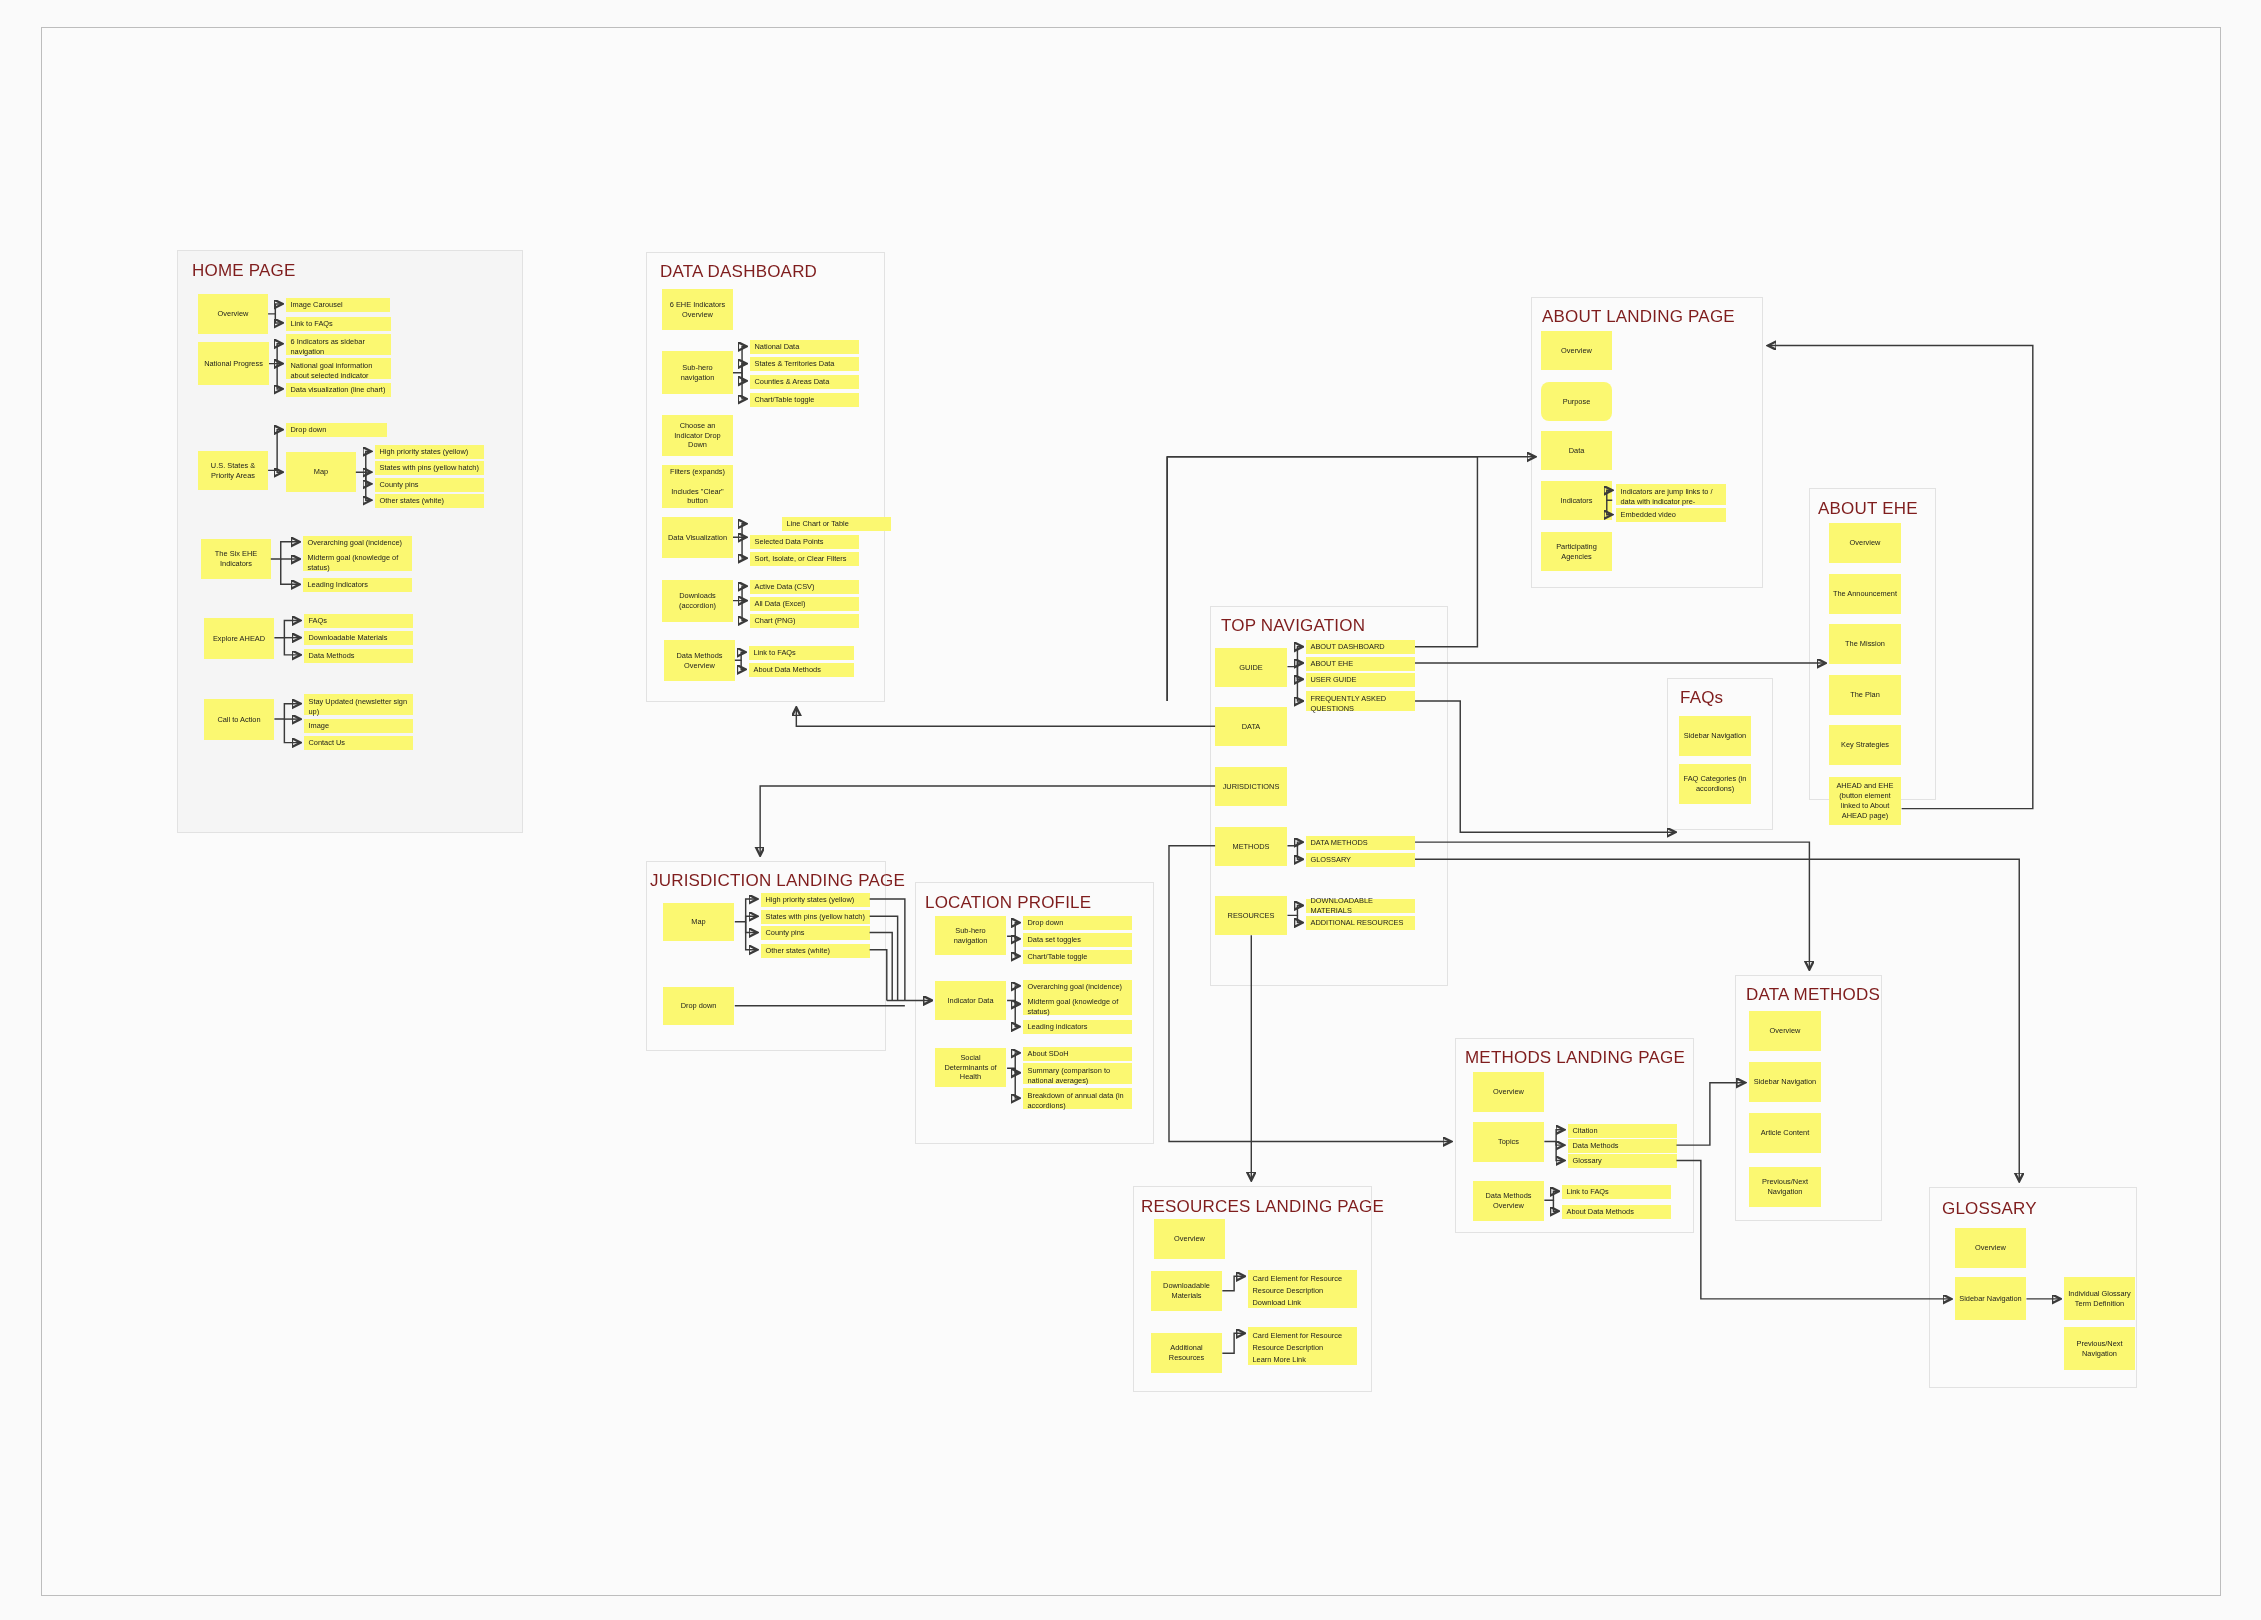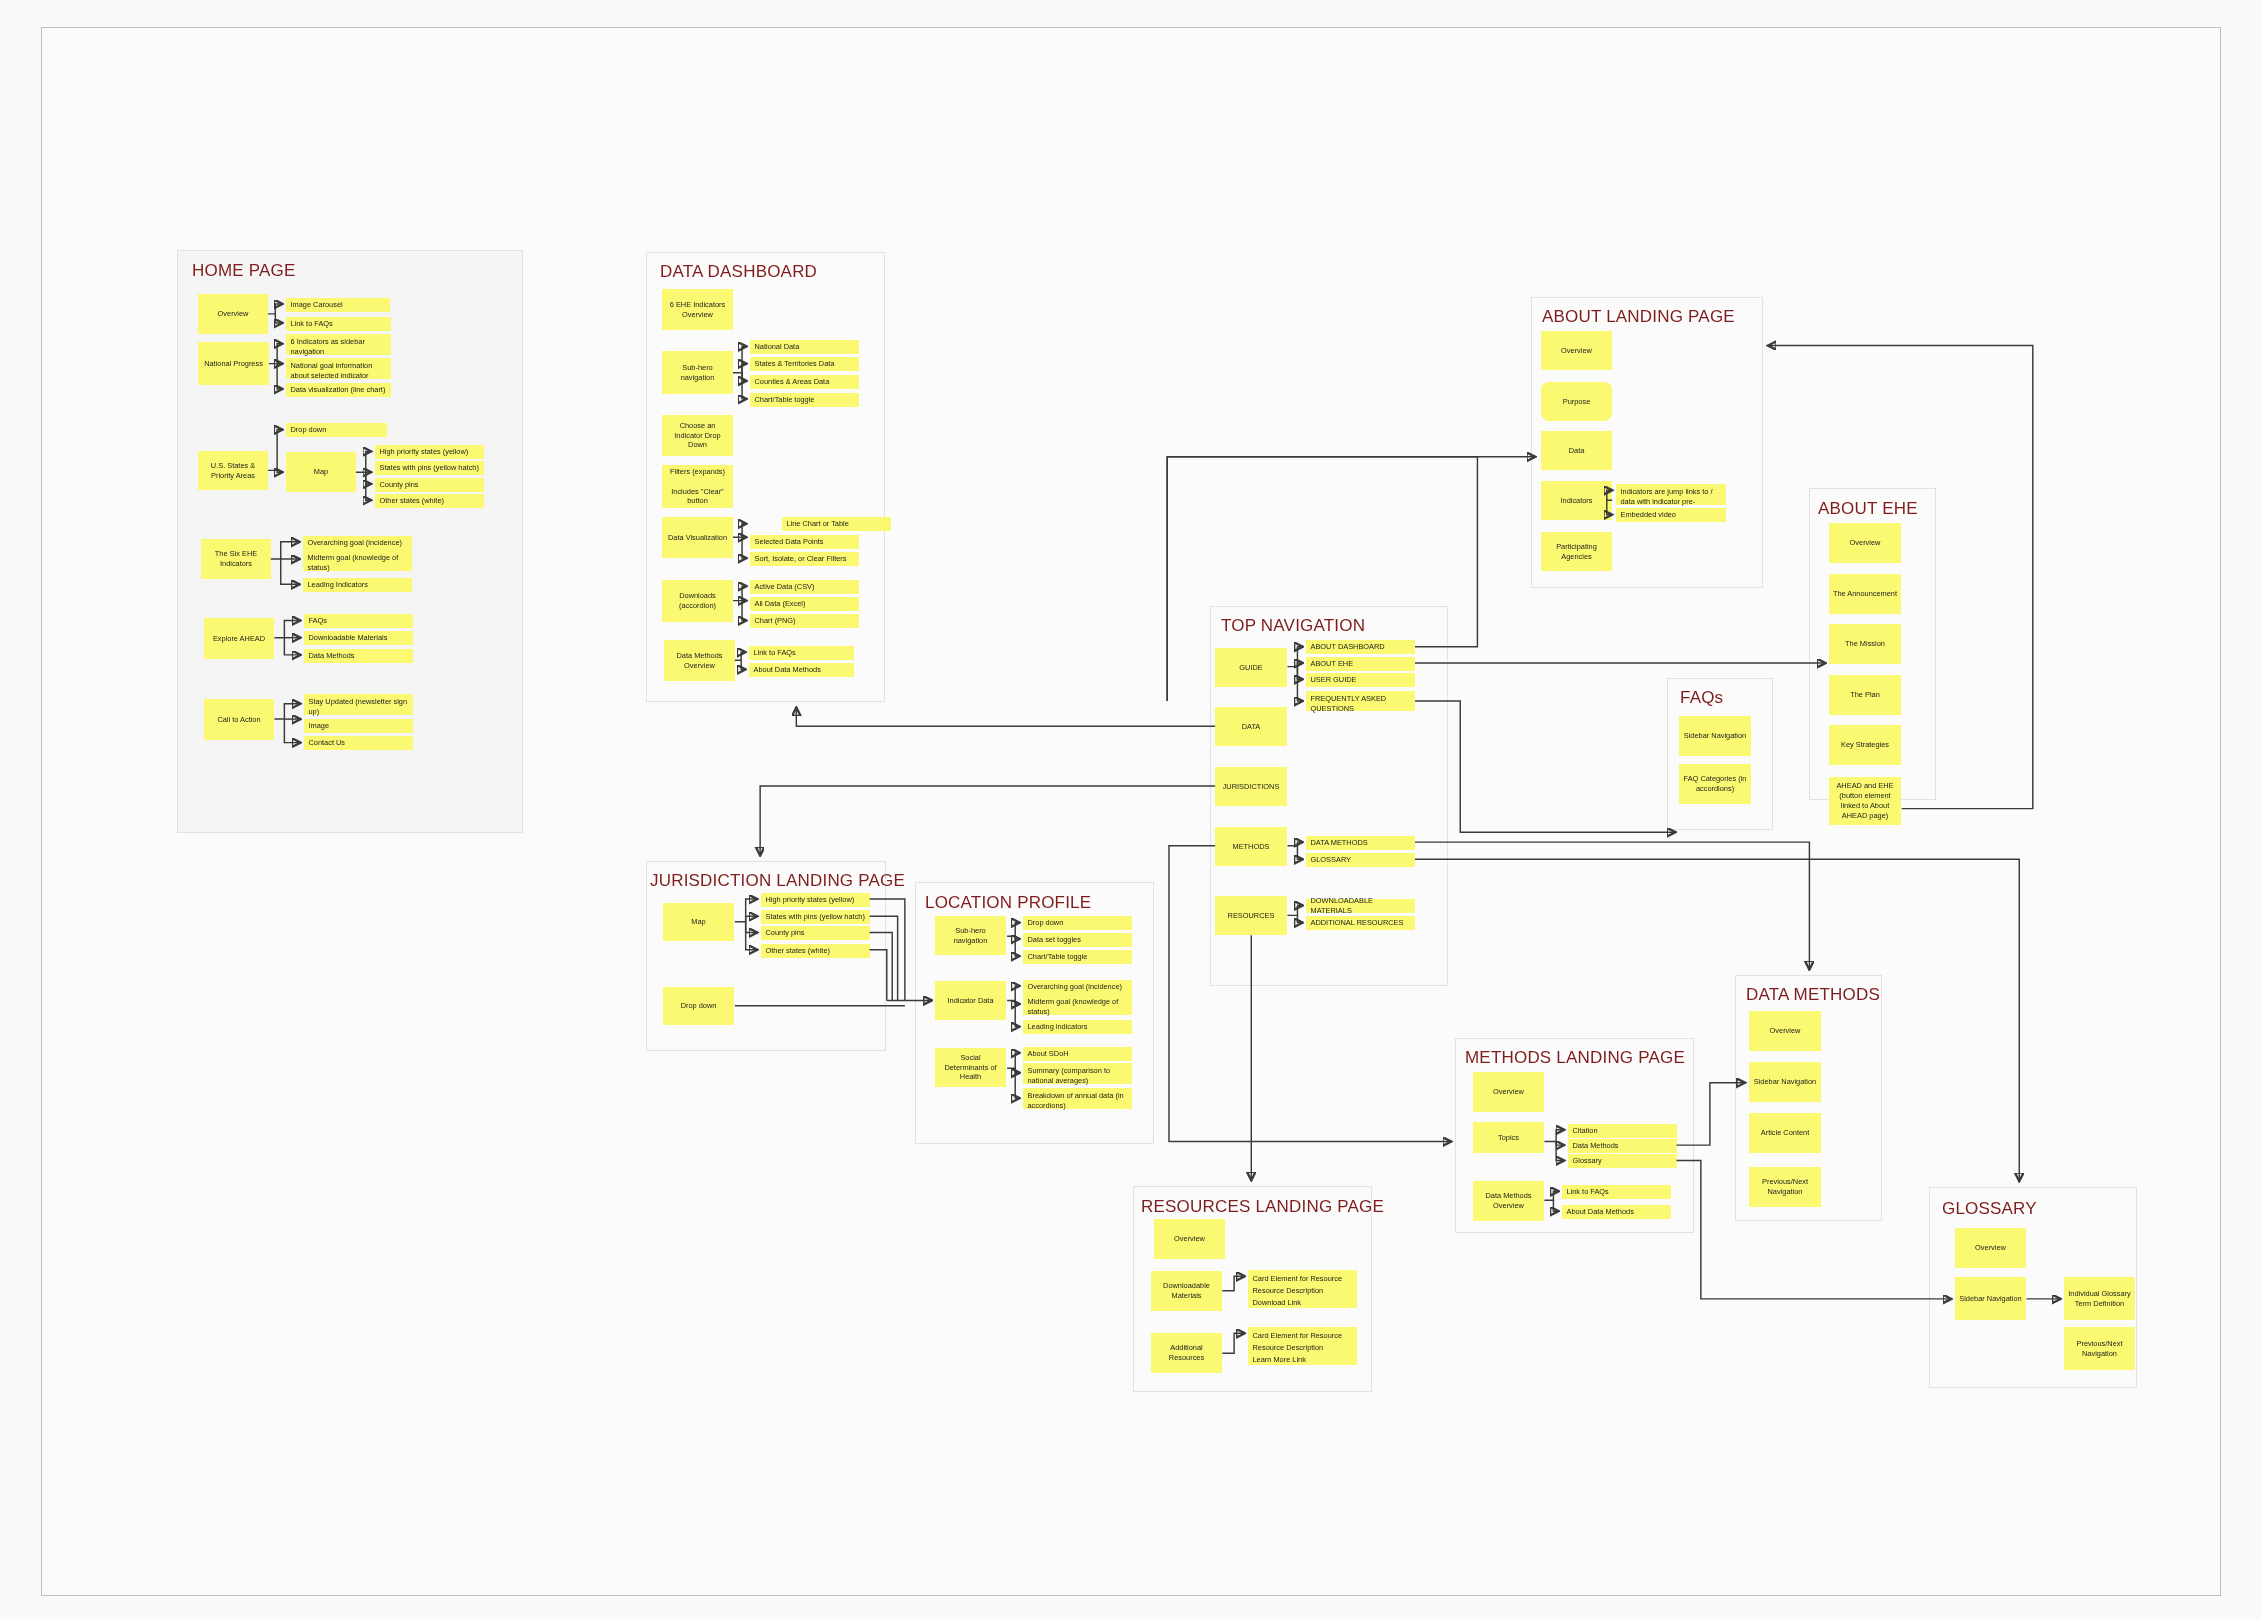--- a/index.html
+++ b/index.html
@@ -175,21 +175,21 @@
 
   <div class="node" style="left:935px;top:1048px;width:71px;height:39px;">Social Determinants of Health</div>
   <div class="node left" style="left:1023px;top:1047px;width:109px;height:13.6px;">About SDoH</div>
   <div class="node left ml" style="left:1023px;top:1063px;width:109px;height:21px;">Summary (comparison to national averages)</div>
   <div class="node left ml" style="left:1023px;top:1088px;width:109px;height:21px;">Breakdown of annual data (in accordions)</div>
 
   <div class="panel white" style="left:1455px;top:1038px;width:239px;height:195px;"></div>
   <div class="panel-title" style="left:1465px;top:1048px;">METHODS LANDING PAGE</div>
 
   <div class="node" style="left:1473px;top:1072px;width:71px;height:40px;">Overview</div>
-  <div class="node" style="left:1473px;top:1122px;width:71px;height:31px;">Topics</div>
+  <div class="node" style="left:1473px;top:1122px;width:71px;height:40px;">Topics</div>
   <div class="node left" style="left:1568px;top:1124px;width:109px;height:13.6px;">Citation</div>
   <div class="node left" style="left:1568px;top:1139px;width:109px;height:13.6px;">Data Methods</div>
   <div class="node left" style="left:1568px;top:1154px;width:109px;height:13.6px;">Glossary</div>
 
   <div class="node" style="left:1473px;top:1181px;width:71px;height:40px;">Data Methods Overview</div>
   <div class="node left" style="left:1562px;top:1185px;width:109px;height:13.6px;">Link to FAQs</div>
   <div class="node left" style="left:1562px;top:1205px;width:109px;height:13.6px;">About Data Methods</div>
 
   <div class="panel white" style="left:1735px;top:975px;width:147px;height:246px;"></div>
   <div class="panel-title" style="left:1746px;top:985px;">DATA METHODS</div>

